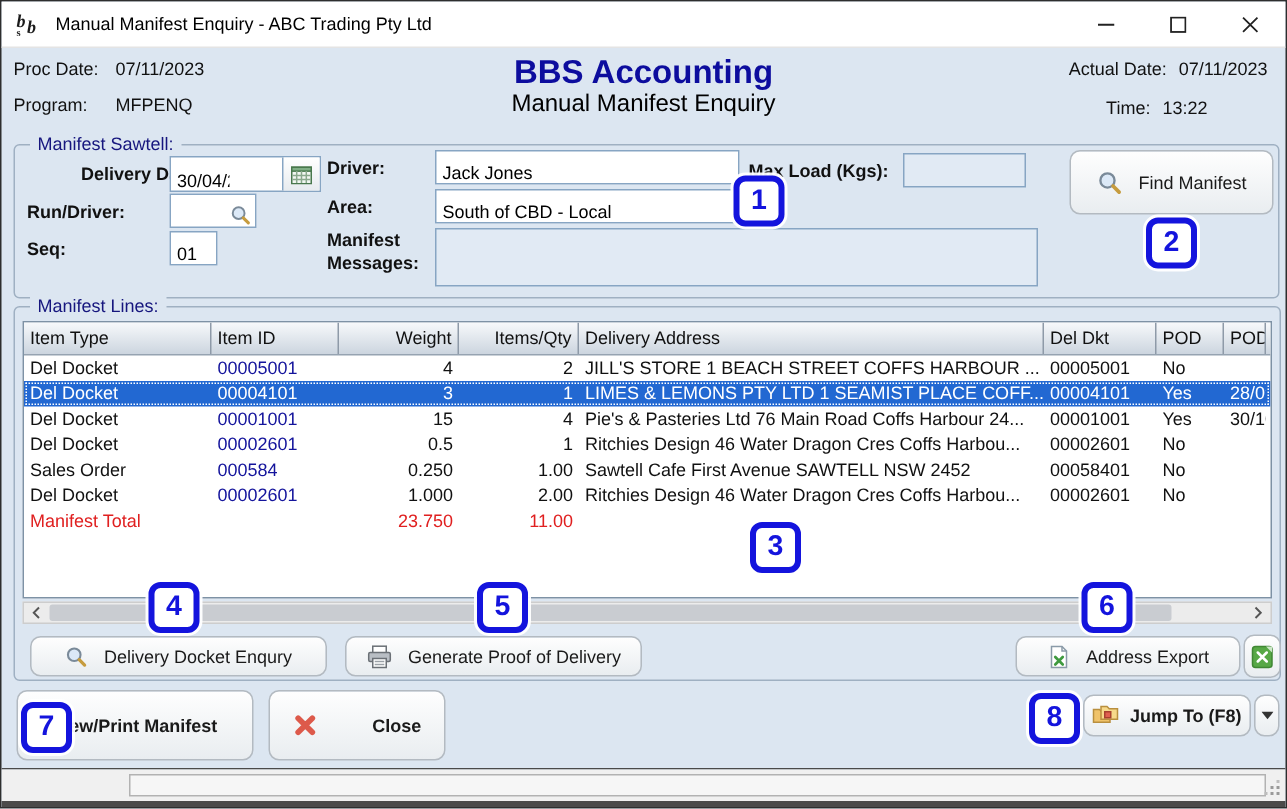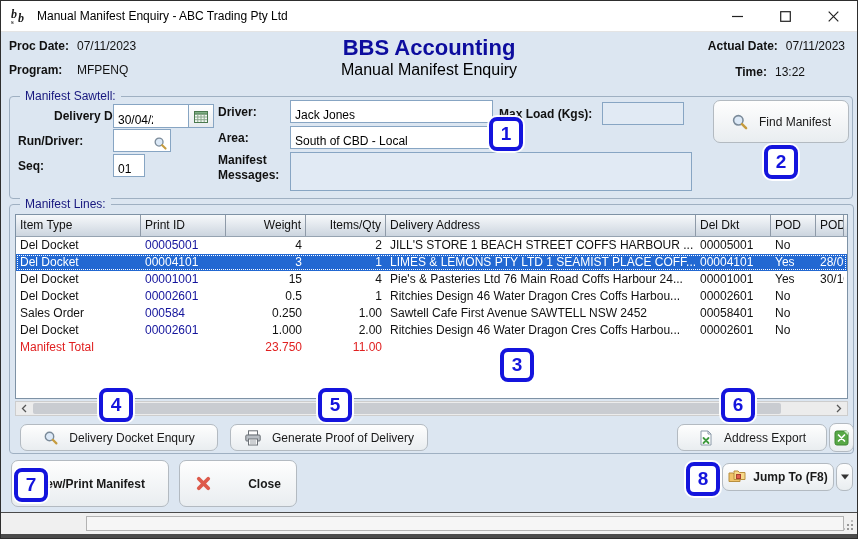--- a/index.html
+++ b/index.html
@@ -8,21 +8,21 @@
             font-family:"Liberation Sans",sans-serif; font-size:12px; color:#111;
             overflow:hidden; box-sizing:border-box; border:1px solid #2e2e2e; }
   
   .titlebar { position:absolute; left:0; top:0; right:0; height:30px; background:#fff;
               display:flex; align-items:center; border-bottom:1px solid #e4e4e4; }
   .title-text { margin-left:9px; font-size:12px; color:#000; }
   .win-controls { margin-left:auto; display:flex; height:100%; }
   .win-btn { width:48px; height:100%; display:flex; align-items:center; justify-content:center; }
   
   .hrow { position:absolute; display:flex; gap:8px; white-space:nowrap; }
-  .hrow b { font-weight:bold; }
+  .hrow b { font-weight:normal; }
   .center-title { position:absolute; left:0; right:0; top:34px; text-align:center;
                   font-weight:bold; font-size:22px; color:#0d0d9e; }
   .center-sub   { position:absolute; left:0; right:0; top:60px; text-align:center;
                   font-weight:normal; font-size:16px; color:#000000; }
   
   .groupbox { position:absolute; border:1px solid #9fb0c2; border-radius:4px; }
   .gcaption { position:absolute; top:-8px; left:10px; background:#dce6f1; padding:0 5px;
               color:#16167e; font-size:12px; }
   
   .flabel { position:absolute; font-weight:bold; white-space:nowrap; }
@@ -182,21 +182,21 @@
       <span>Find Manifest</span>
     </div>
   </div>
 
   <div class="groupbox" style="left:8px; top:203px; width:843px; height:248px;">
     <span class="gcaption">Manifest Lines:</span>
 
     <div class="table" style="left:5px; top:9px; width:833px; height:185px;">
       <div class="trow thead">
         <div class="tc c0">Item Type</div>
-        <div class="tc c1">Print ID</div>
+        <div class="tc c1">Item ID</div>
         <div class="tc c2 num">Weight</div>
         <div class="tc c3 num">Items/Qty</div>
         <div class="tc c4">Delivery Address</div>
         <div class="tc c5">Del Dkt</div>
         <div class="tc c6">POD</div>
         <div class="tc c7">POD D</div>
       </div>
 
       <div class="trow">
         <div class="tc c0">Del Docket</div>

